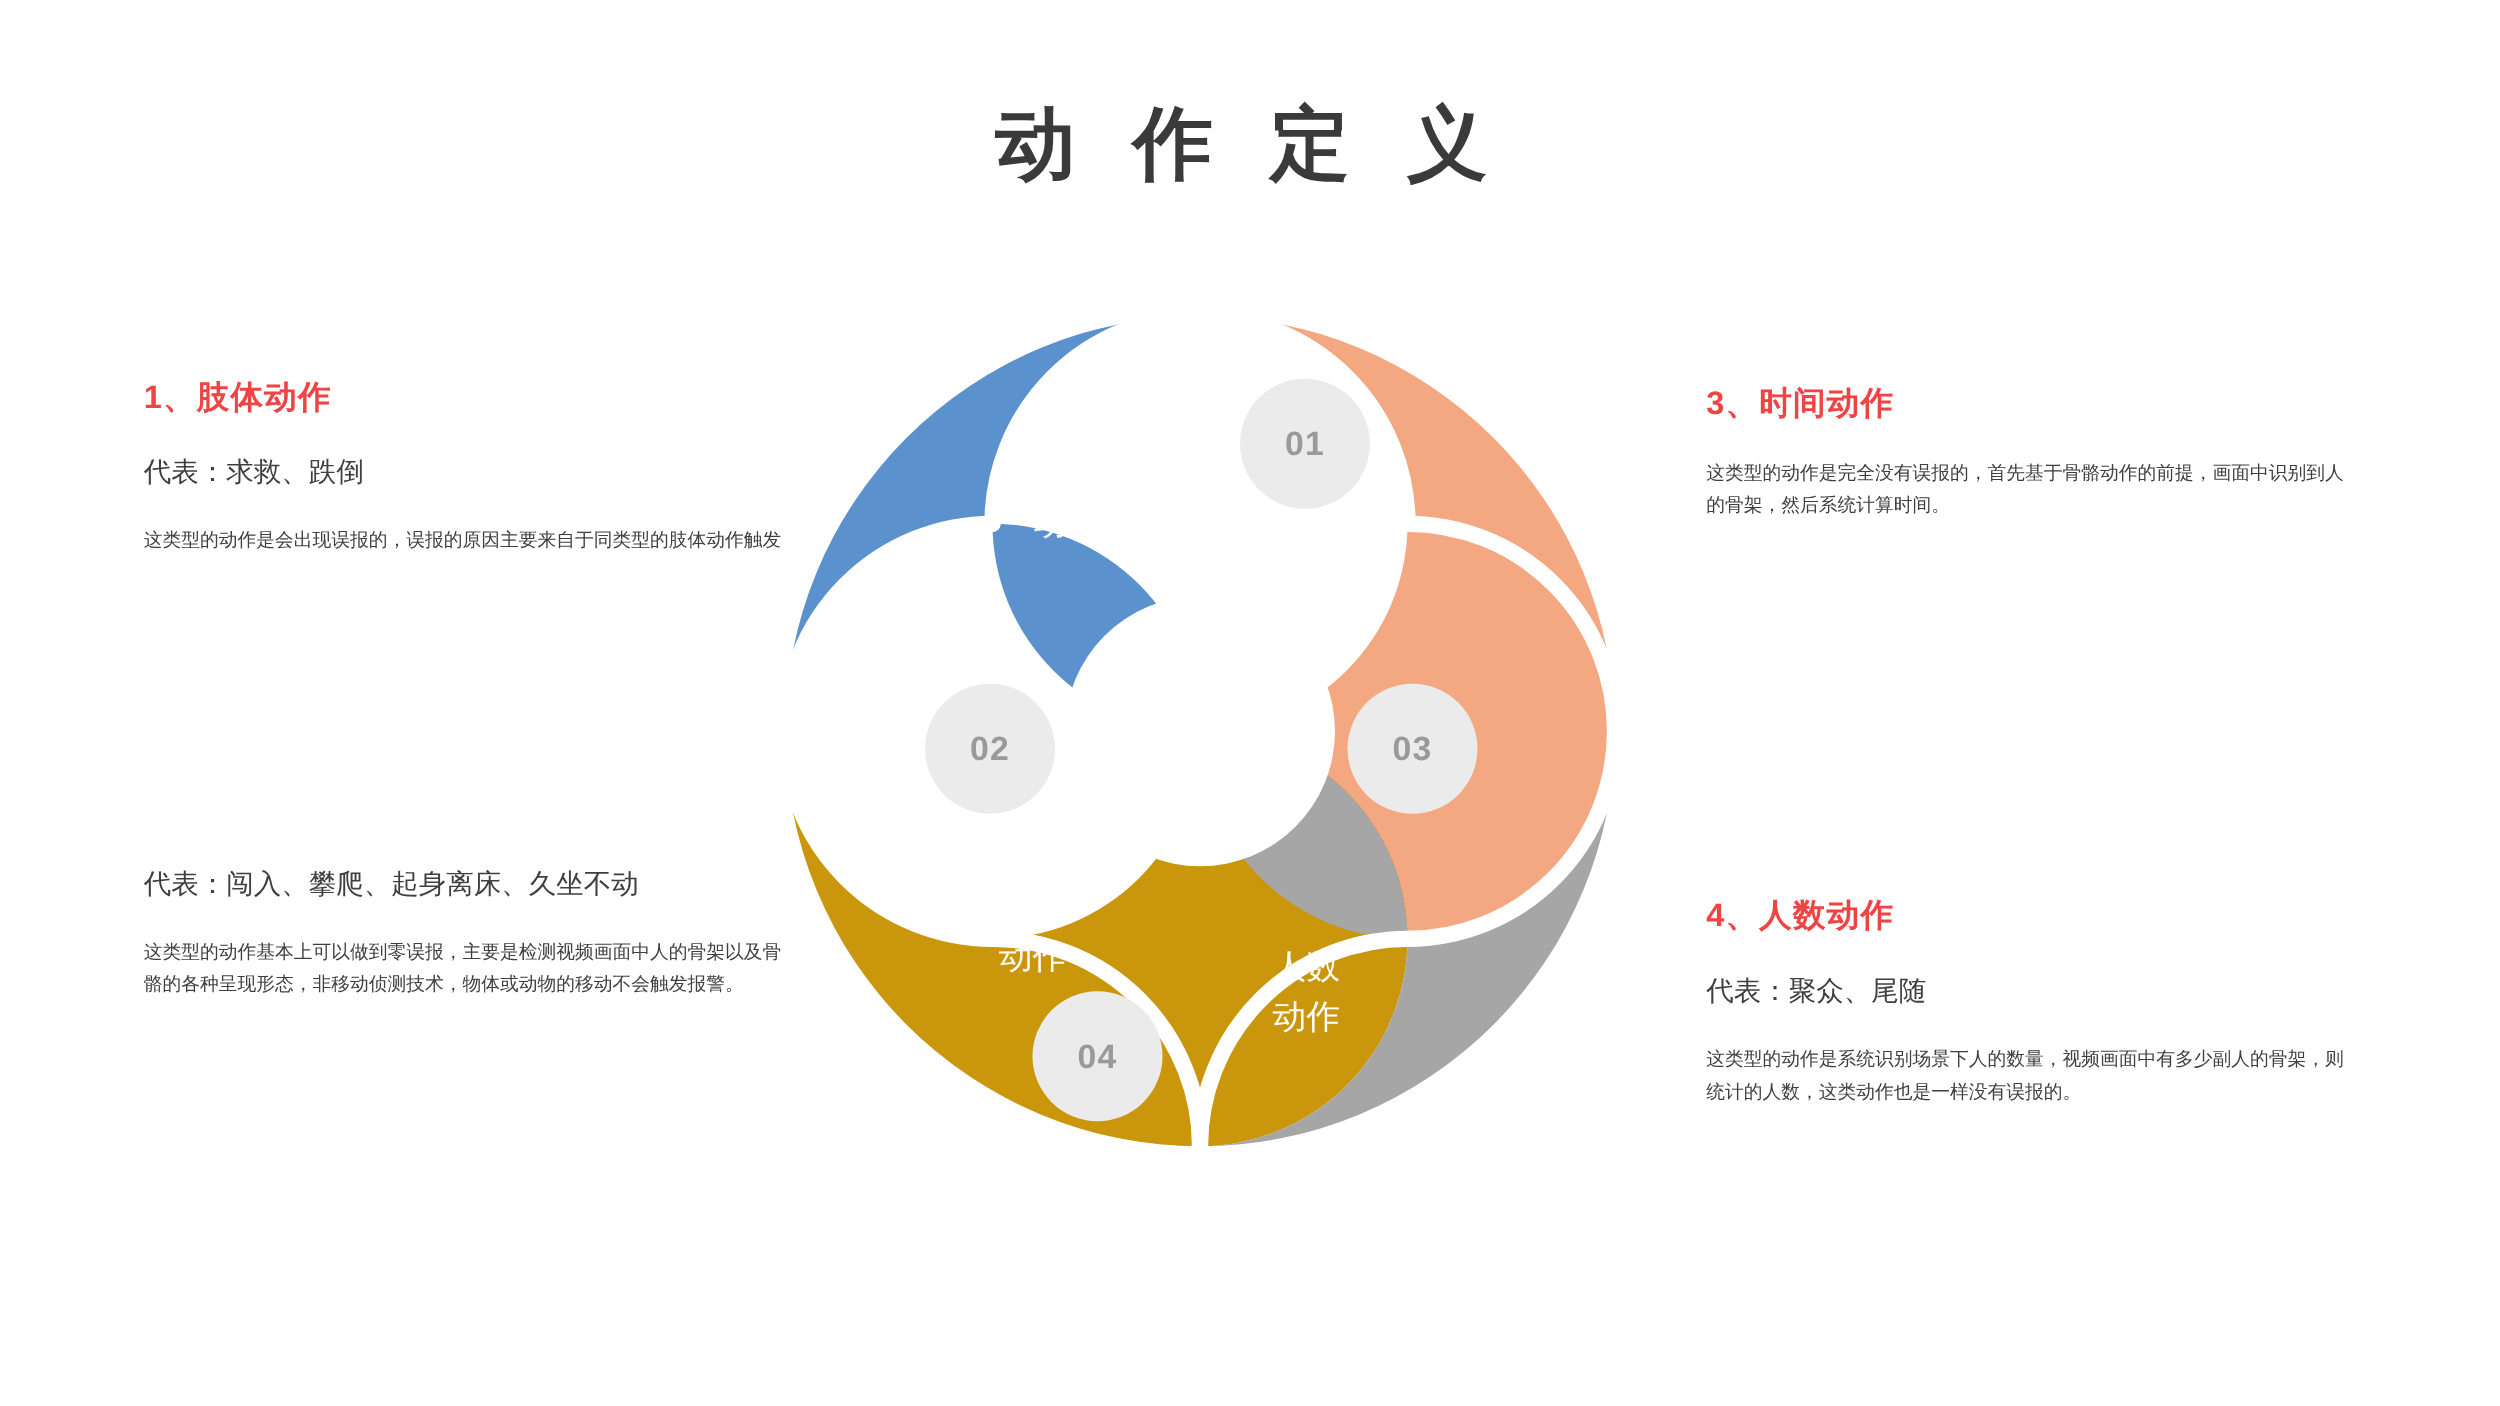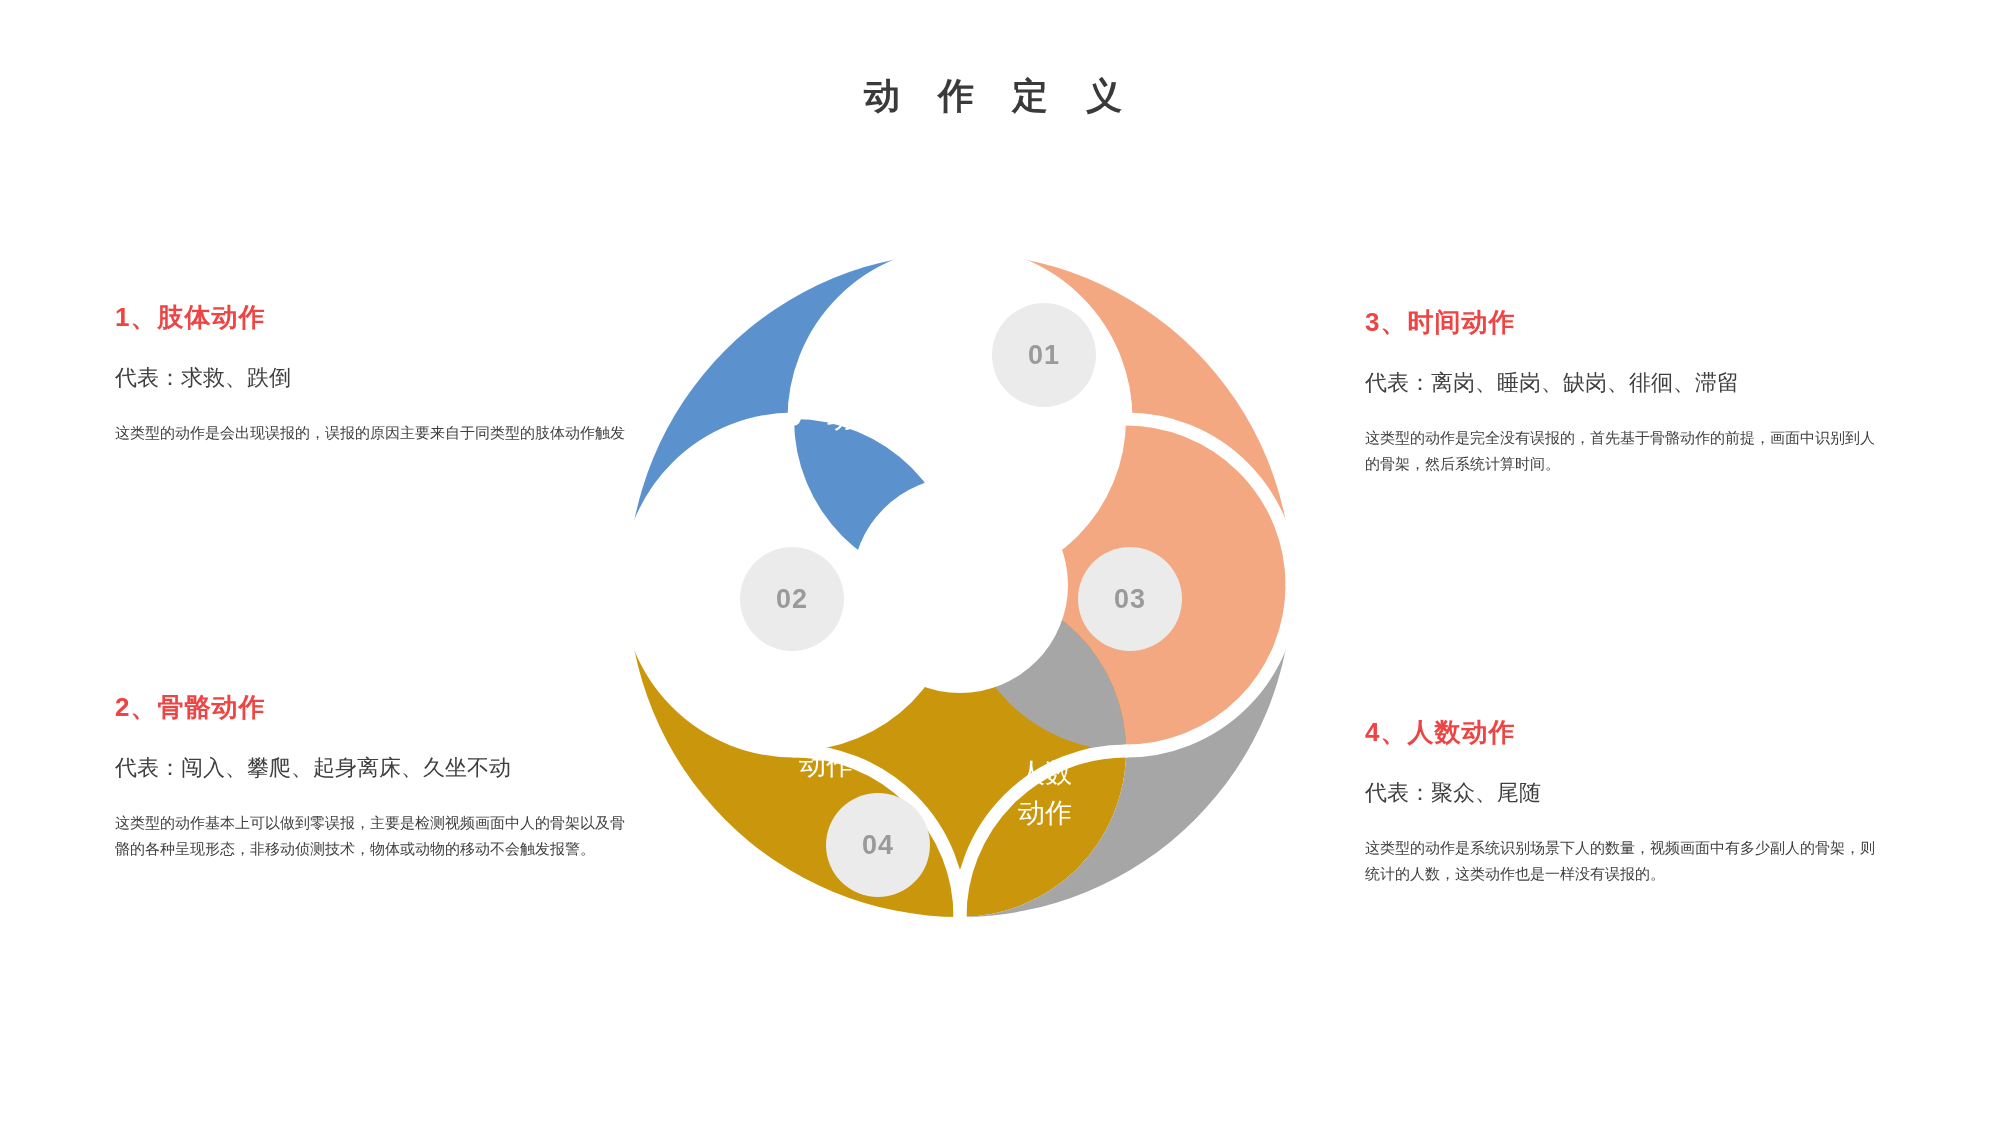--- a/index.html
+++ b/index.html
@@ -19,21 +19,21 @@
     position: absolute;
     inset: 0;
     background: #ffffff;
   }
   .slide-title {
     position: absolute;
     top: 72px;
     left: 0;
     width: 2000px;
     text-align: center;
-    font-size: 36px;
+    font-size: 64px;
     font-weight: 700;
     letter-spacing: 14px;
     color: #3a3a3a;
   }
 
   
   .block {
     position: absolute;
     width: 520px;
   }
@@ -95,28 +95,26 @@
 
   <div class="slide-title">动 作 定 义</div>
 
   <div class="block" id="block-1">
     <div class="heading">1、肢体动作</div>
     <div class="rep">代表：求救、跌倒</div>
     <div class="desc">这类型的动作是会出现误报的，误报的原因主要来自于同类型的肢体动作触发</div>
   </div>
 
   <div class="block" id="block-2">
-    <div class="heading">2、骨骼动作</div>
     <div class="rep">代表：闯入、攀爬、起身离床、久坐不动</div>
     <div class="desc">这类型的动作基本上可以做到零误报，主要是检测视频画面中人的骨架以及骨骼的各种呈现形态，非移动侦测技术，物体或动物的移动不会触发报警。</div>
   </div>
 
   <div class="block" id="block-3">
     <div class="heading">3、时间动作</div>
-    <div class="rep">代表：离岗、睡岗、缺岗、徘徊、滞留</div>
     <div class="desc">这类型的动作是完全没有误报的，首先基于骨骼动作的前提，画面中识别到人的骨架，然后系统计算时间。</div>
   </div>
 
   <div class="block" id="block-4">
     <div class="heading">4、人数动作</div>
     <div class="rep">代表：聚众、尾随</div>
     <div class="desc">这类型的动作是系统识别场景下人的数量，视频画面中有多少副人的骨架，则统计的人数，这类动作也是一样没有误报的。</div>
   </div>
 
   <div class="diagram">

